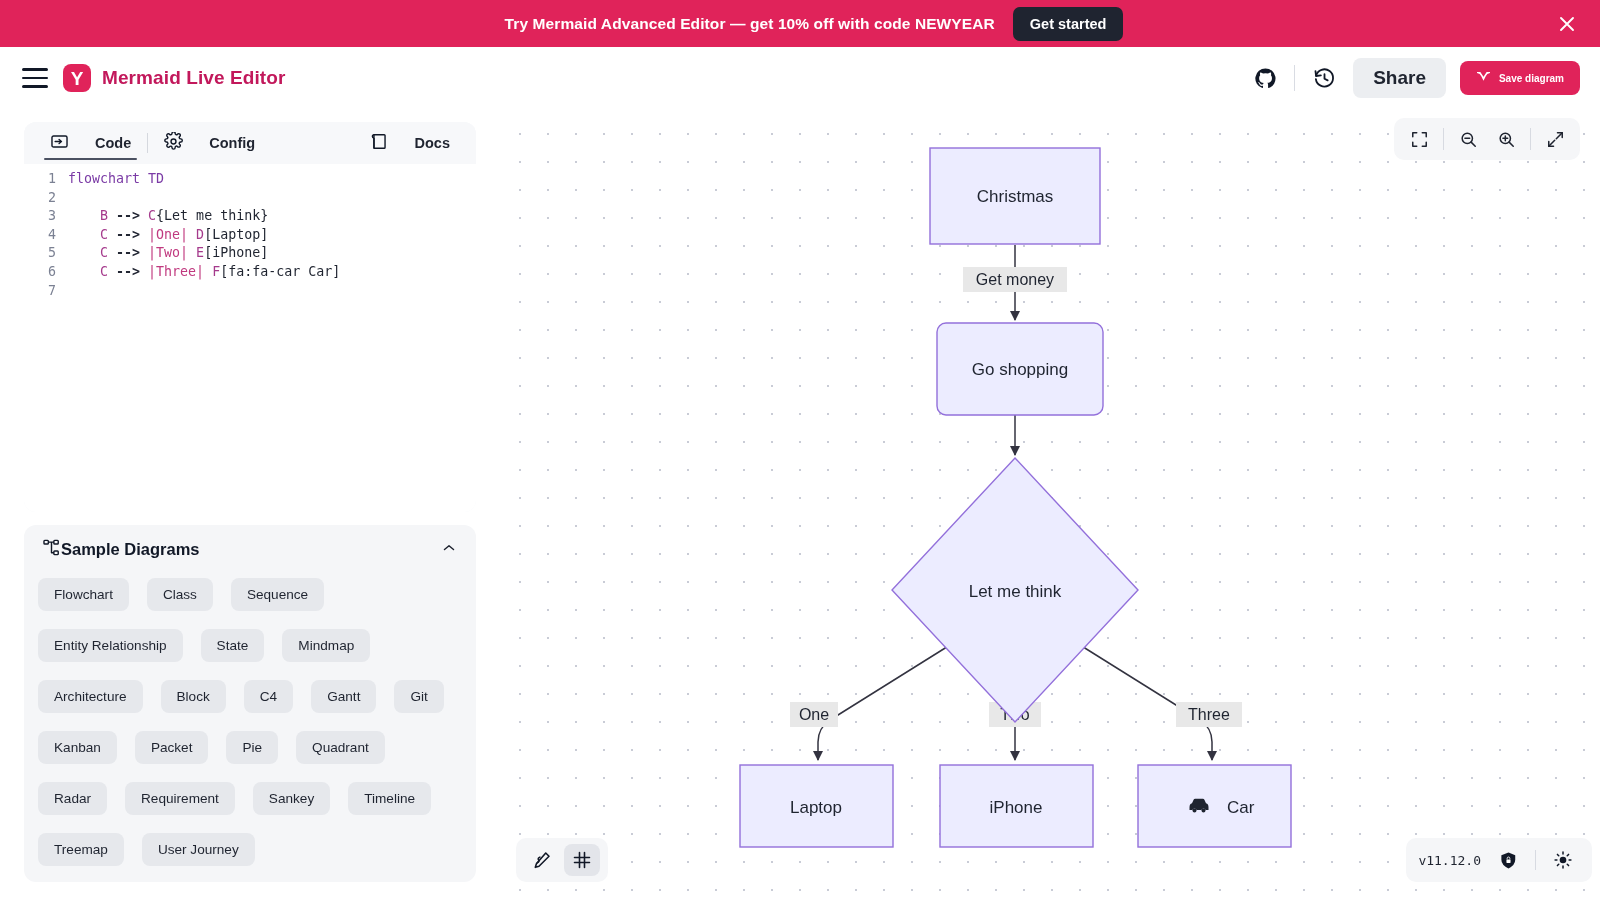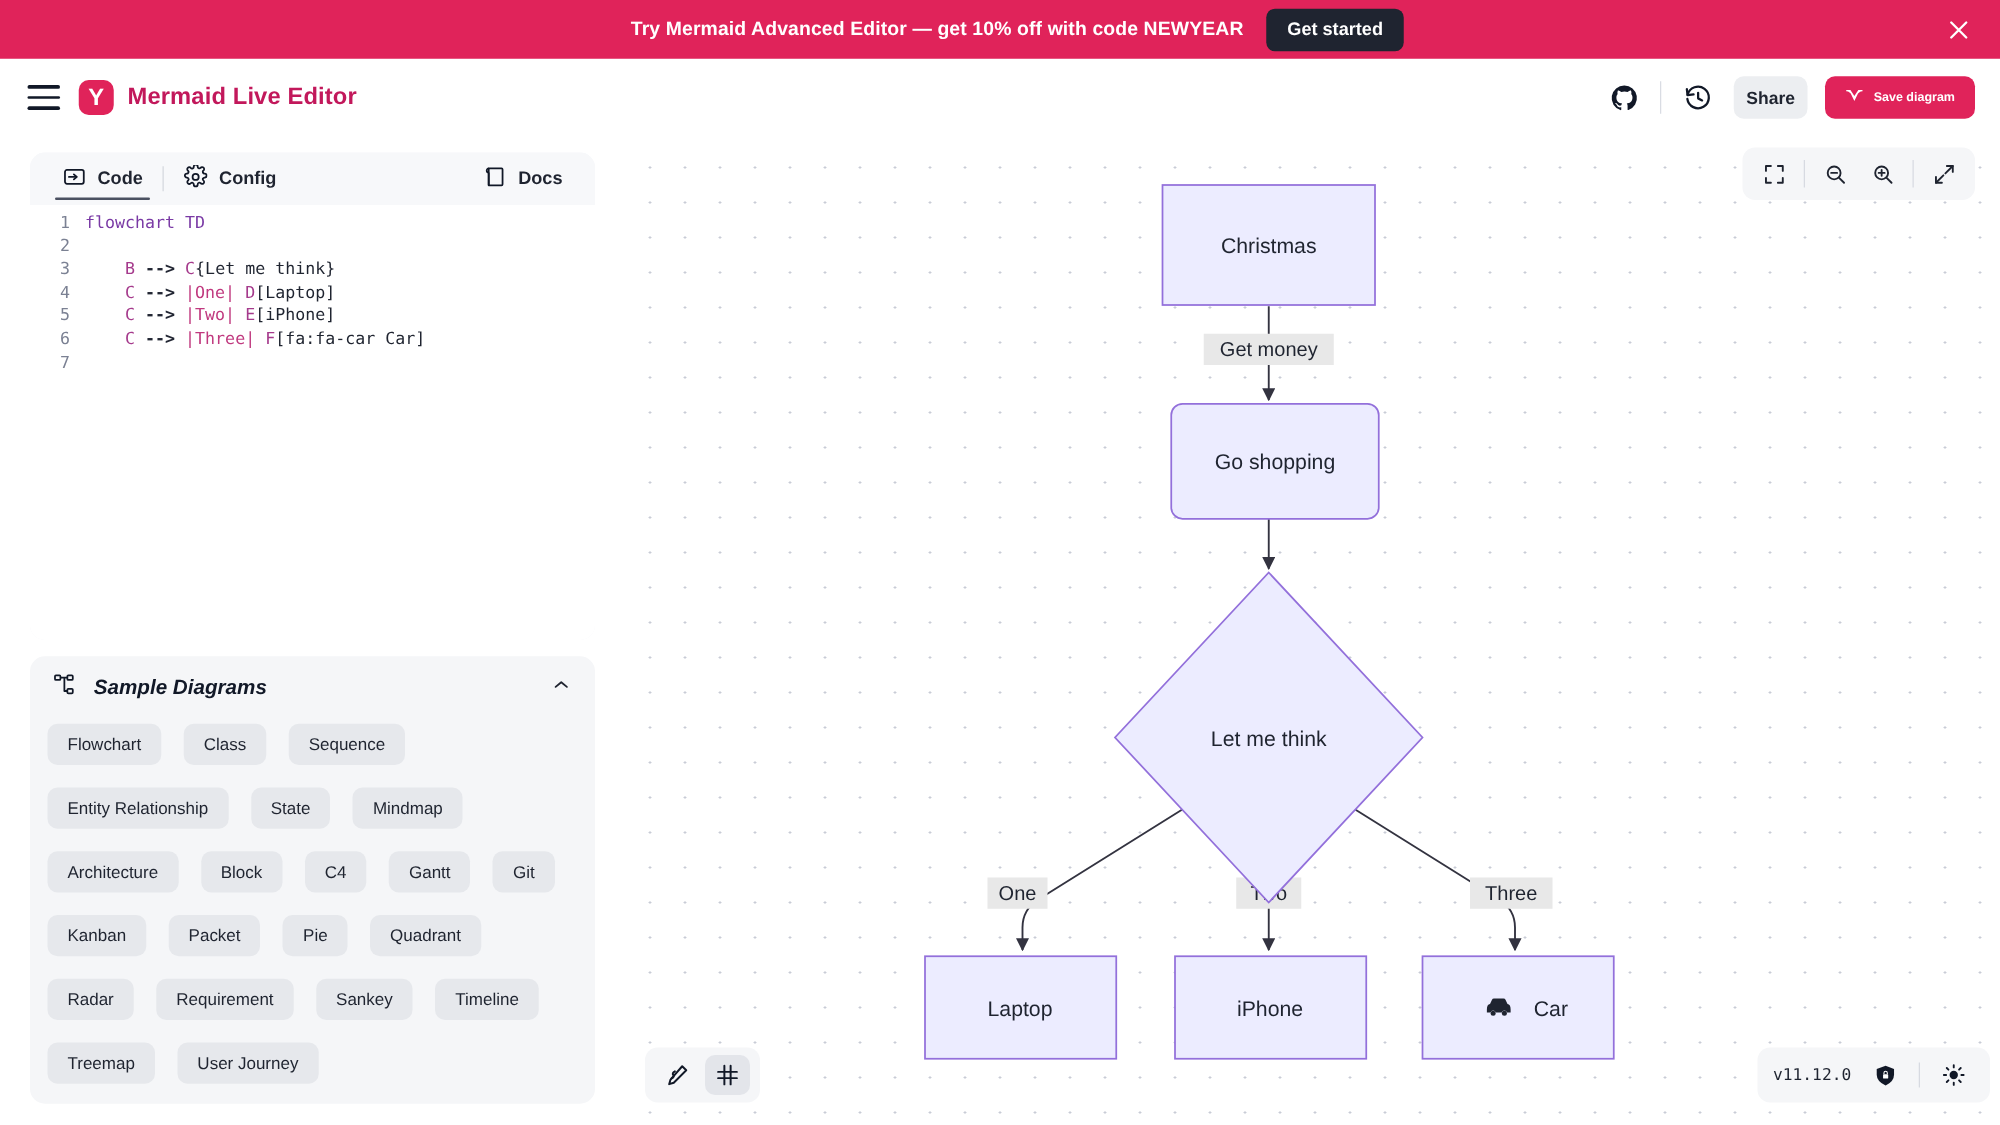--- a/index.html
+++ b/index.html
@@ -66,21 +66,21 @@
     background: #e0235a; display:flex; align-items:center; justify-content:center;
     color:#fff; font-size: 19px; font-weight: 700; line-height: 1;
   }
   .brand-title { font-size: 19px; font-weight: 700; color: #c2185b; letter-spacing: .1px; }
   .header-right { margin-left: auto; display: flex; align-items: center; gap: 14px; }
   .icon-btn { width: 30px; height: 30px; display:flex; align-items:center; justify-content:center;
     cursor: pointer; color:#111827; }
   .hdr-sep { width: 1px; height: 26px; background: #d9dce3; }
   .btn-share {
     background: #eceef1; color: #1f2430; border: none; border-radius: 8px;
-    padding: 9px 10px; font-size: 14px; font-weight: 600; cursor: pointer;
+    padding: 9px 20px; font-size: 19px; font-weight: 600; cursor: pointer;
     font-family: "Liberation Sans", sans-serif;
   }
   .btn-save {
     background: #e0235a; color:#fff; border:none; border-radius: 8px;
     padding: 9px 16px; font-size: 10px; font-weight: 600; cursor: pointer;
     display: flex; align-items: center; gap: 8px;
     font-family: "Liberation Sans", sans-serif;
   }
   .btn-save .mglyph { font-size: 13px; font-weight: 700; }
 
@@ -102,21 +102,21 @@
     border-radius: 12px;
     background: #f7f8fa;
   }
   .tabs {
     display: flex; align-items: center;
     height: 42px; padding: 0 14px;
     gap: 0;
     background: #f7f8fa;
   }
   .tab {
-    display: flex; align-items: center; gap: 9px;
+    display: flex; align-items: center; gap: 26px;
     padding: 0 12px; height: 42px; cursor: pointer;
     font-size: 14.5px; color: #1f2430; font-weight: 600;
     position: relative;
   }
   .tab.active::after {
     content: ""; position: absolute; left: 6px; right: 6px; bottom: 4px;
     height: 2.5px; background: #4b5161; border-radius: 2px;
   }
   .tab-sep { width:1px; height: 20px; background:#d5d8de; margin: 0 4px; }
   .tab-docs { margin-left: auto; }
@@ -139,22 +139,22 @@
   .tok-id     { color: #a53a8c; }
   .tok-kw     { color: #7a3aa5; }
   .tok-arrow  { color: #222633; font-weight: 700; }
   .tok-label  { color: #c0397f; }
   .tok-paren  { color: #b99347; }
   .tok-brace  { color: #1f2430; }
 
   
   .samples-card { background: #f5f6f8; border-radius: 12px; overflow: hidden; flex: 0 0 auto; }
   .panel-head {
-    display:flex; align-items:center; gap: 14px;
-    padding: 13px 18px; cursor: pointer; font-style: italic;
+    display:flex; align-items:center; gap: 0;
+    padding: 13px 18px; cursor: pointer;
   }
   .panel-title { font-size: 16.5px; font-weight: 700; color:#111827; }
   .panel-chevron { margin-left: auto; color:#1f2430; }
   .chips { display: flex; flex-wrap: wrap; gap: 18px; padding: 4px 14px 16px 14px; justify-content: flex-start; }
   .chip {
     background: #e6e8ec; color:#1f2430;
     border:none; border-radius: 8px;
     padding: 9px 16px; font-size: 13.6px; cursor: pointer;
     font-family: "Liberation Sans", sans-serif;
     white-space: nowrap;

